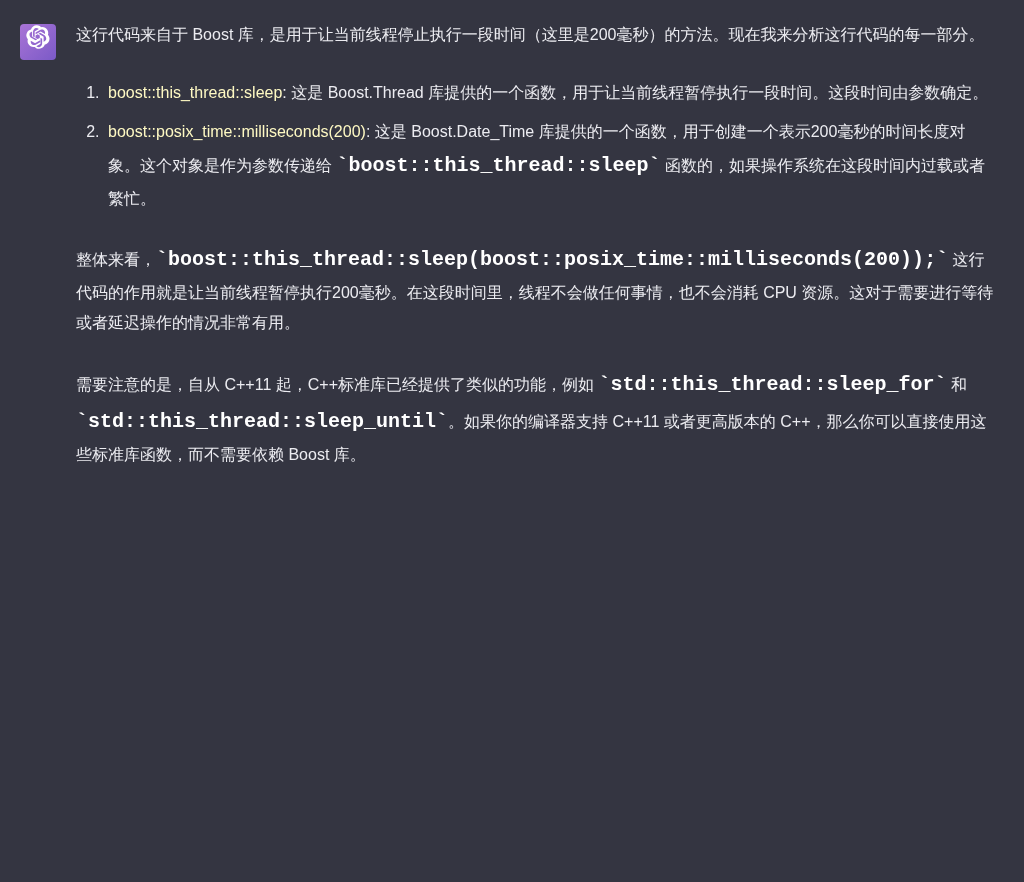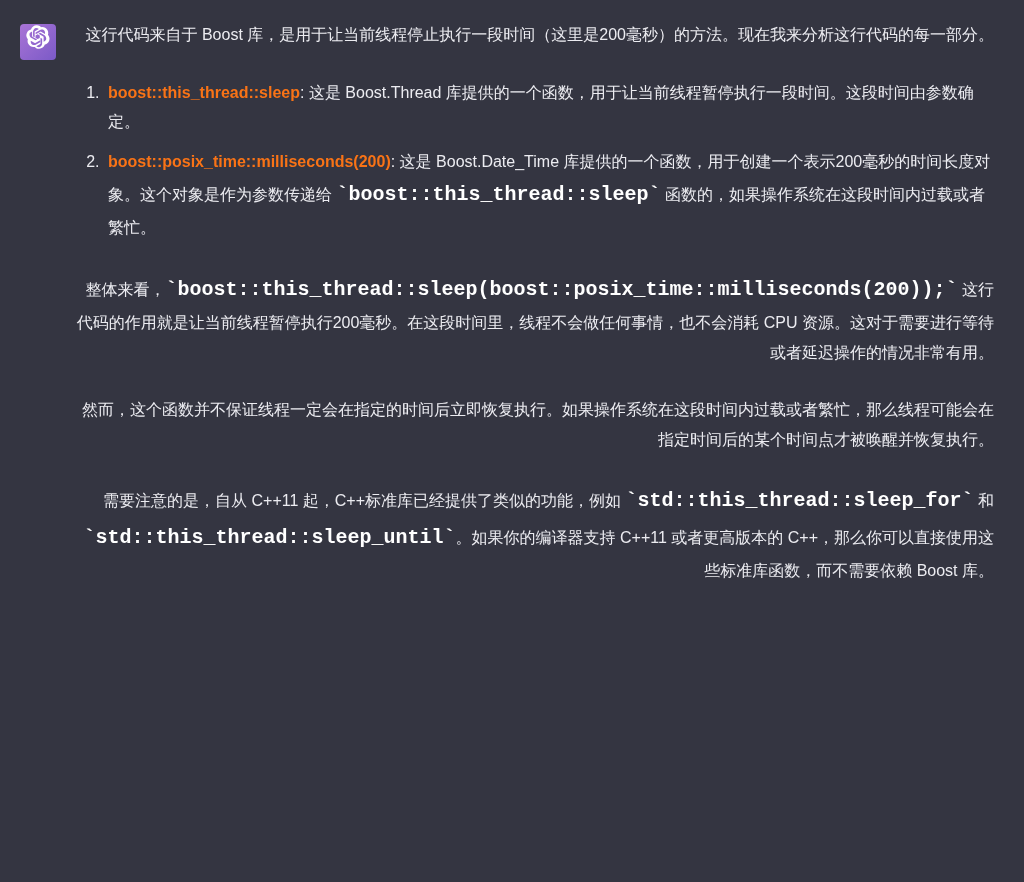--- a/index.html
+++ b/index.html
@@ -28,30 +28,30 @@
     justify-content: center;
     flex-shrink: 0;
     margin-top: 4px;
   }
   .avatar svg { width: 24px; height: 24px; }
   .content {
     flex: 1;
     color: #ececf1;
     font-size: 16px;
   }
-  .content p { margin-bottom: 28px; text-align: right; }
+  .content p { margin-bottom: 28px; }
   .content p:last-child { margin-bottom: 0; }
   ol {
     list-style: decimal;
     padding-left: 28px;
     margin-bottom: 28px;
   }
   ol li { margin-bottom: 10px; padding-left: 4px; }
   ol li:last-child { margin-bottom: 0; }
-  .content b { font-weight: 700; color: #f97316; }
+  .content b { font-weight: 400; color: #fef9c3; }
   code {
     font-family: "Consolas", "Monaco", "Courier New", monospace;
     font-weight: 700;
     color: #ffffff;
     font-size: 20px;
   }
 </style>
 </head>
 <body>
 
@@ -74,20 +74,19 @@
       </li>
       <li>
         <b>boost::posix_time::milliseconds(200)</b><span>: 这是 Boost.Date_Time 库提供的一个函数，用于创建一个表示200毫秒的时间长度对象。这个对象是作为参数传递给 </span><code>`boost::this_thread::sleep`</code><span> 函数的，如果操作系统在这段时间内过载或者繁忙。</span>
       </li>
     </ol>
 
     <p>
       <span>整体来看，</span><code>`boost::this_thread::sleep(boost::posix_time::milliseconds(200));`</code><span> 这行代码的作用就是让当前线程暂停执行200毫秒。在这段时间里，线程不会做任何事情，也不会消耗 CPU 资源。这对于需要进行等待或者延迟操作的情况非常有用。</span>
     </p>
 
-    <p>然而，这个函数并不保证线程一定会在指定的时间后立即恢复执行。如果操作系统在这段时间内过载或者繁忙，那么线程可能会在指定时间后的某个时间点才被唤醒并恢复执行。</p>
 
     <p>
       <span>需要注意的是，自从 C++11 起，C++标准库已经提供了类似的功能，例如 </span><code>`std::this_thread::sleep_for`</code><span> 和 </span><code>`std::this_thread::sleep_until`</code><span>。如果你的编译器支持 C++11 或者更高版本的 C++，那么你可以直接使用这些标准库函数，而不需要依赖 Boost 库。</span>
     </p>
 
   </div>
 </div>
 
 </body></html>

